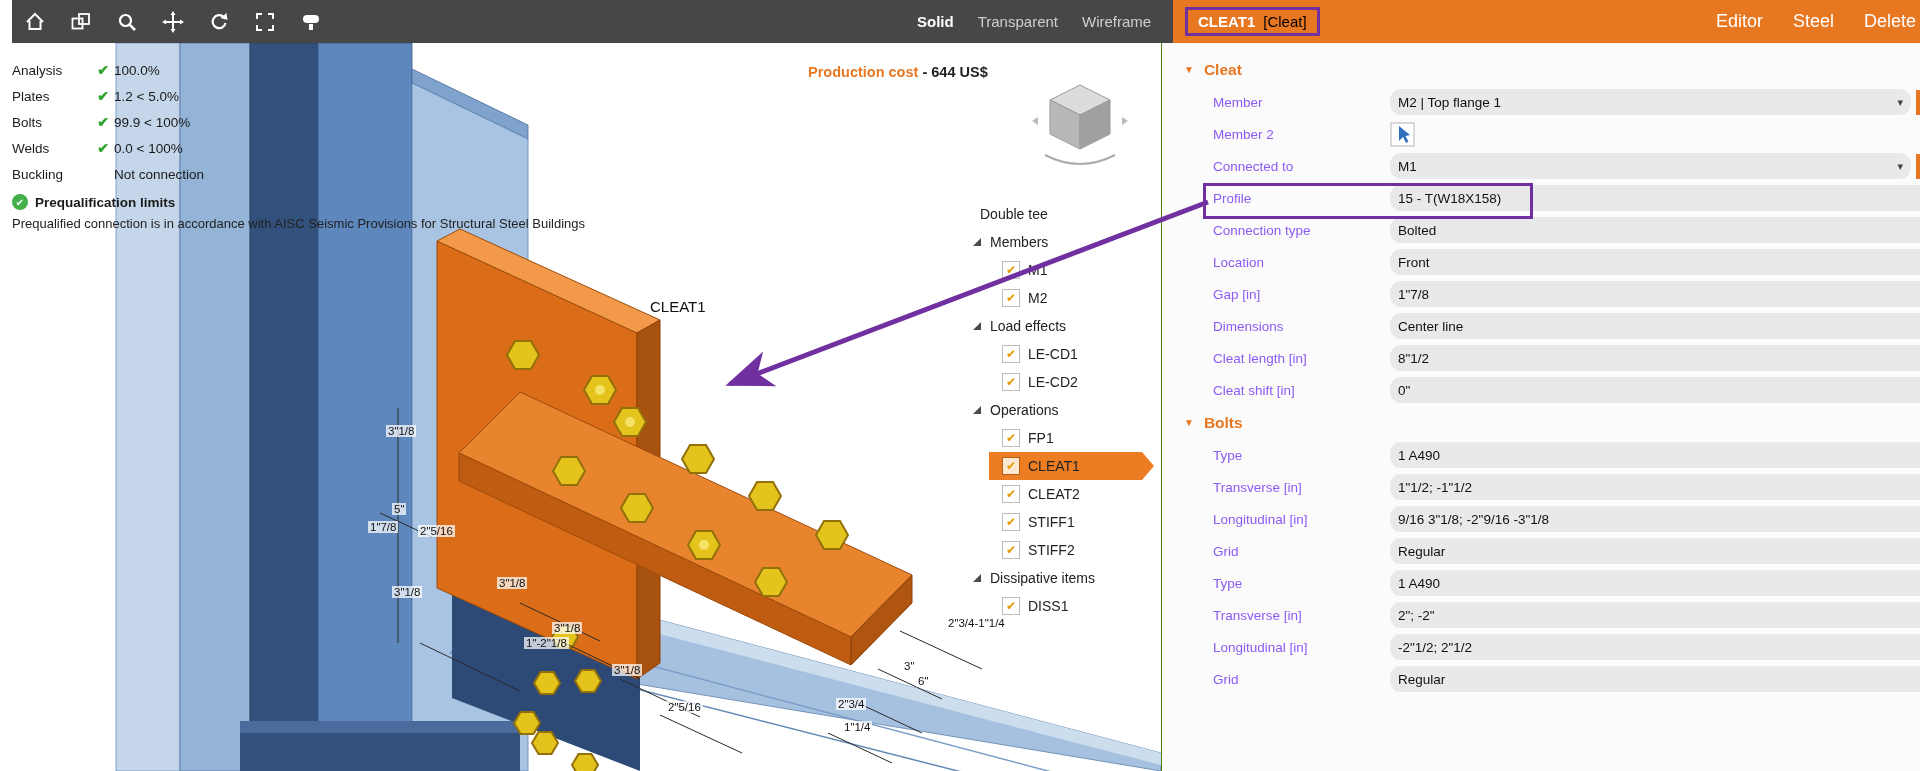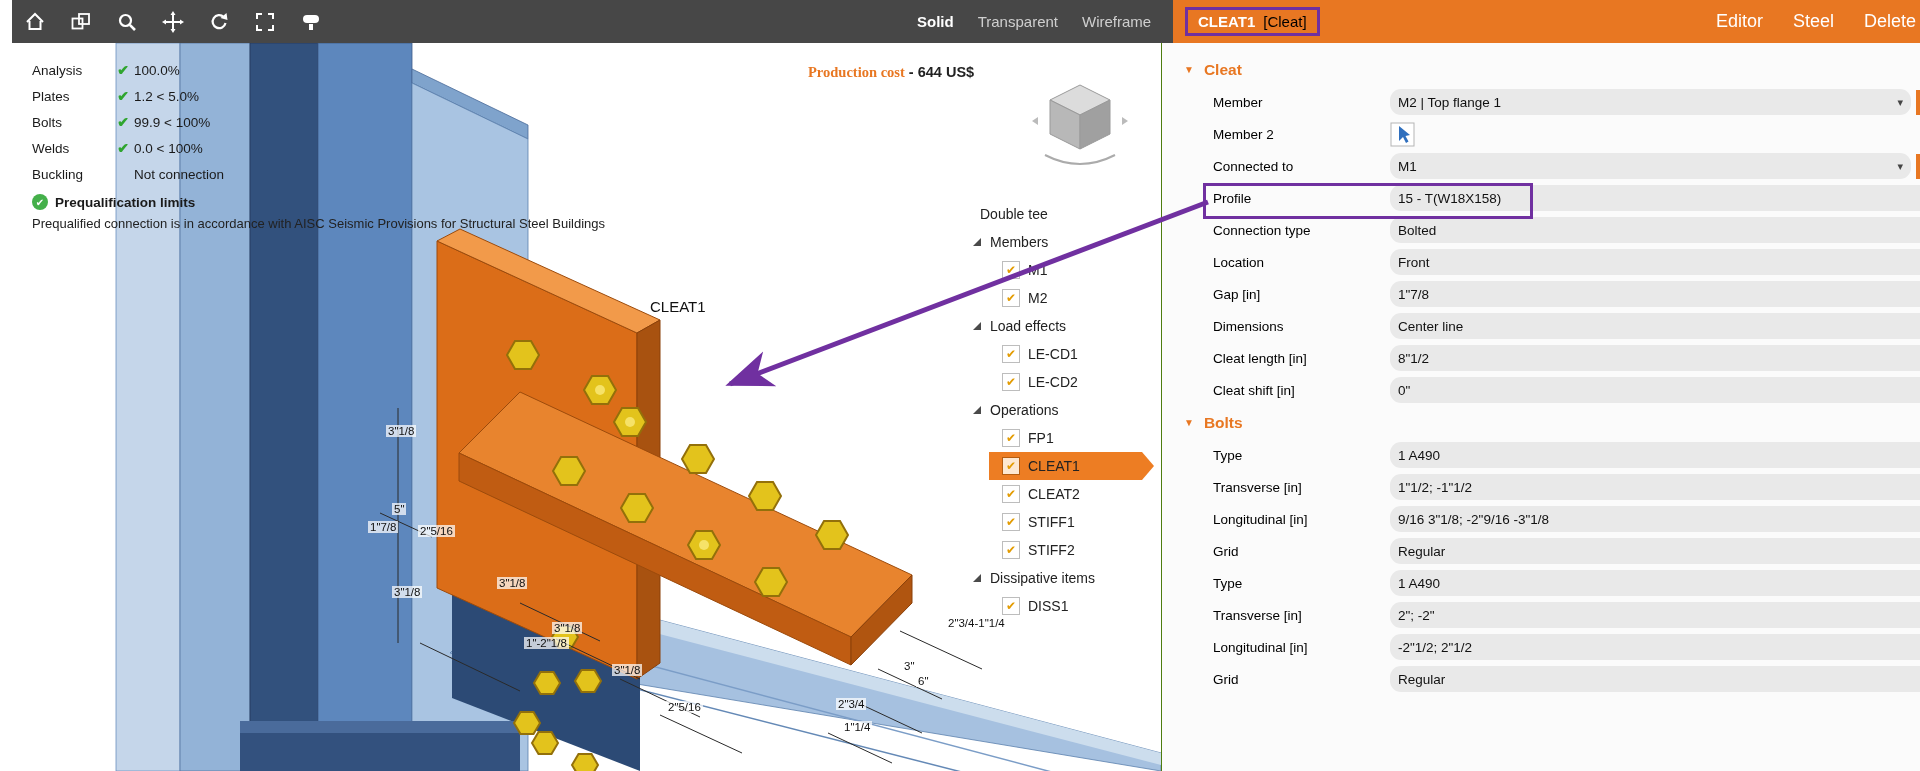--- a/index.html
+++ b/index.html
@@ -17,34 +17,34 @@
   .selected-op{margin-left:12px;border:3px solid #7030a0;padding:3px 10px;display:flex;gap:8px;font-size:15px;align-items:center;}
   .selected-op .op-name{color:#fff;font-weight:bold;}
   .selected-op .op-kind{color:#000000;}
   .tb-actions{margin-left:auto;margin-right:16px;display:flex;gap:30px;font-size:18px;color:#fff;}
   .tb-actions span{cursor:pointer;}
 
   
   .viewport{position:absolute;left:0;top:43px;width:1161px;height:728px;background:#fff;overflow:hidden;}
   .scene{position:absolute;left:0;top:0;z-index:1;}
 
-  .checks{position:absolute;left:12px;top:14px;z-index:6;font-size:13.5px;color:#1a1a1a;margin-left:20px;}
+  .checks{position:absolute;left:12px;top:14px;z-index:6;font-size:13.5px;color:#1a1a1a;}
   .c-row{display:flex;align-items:center;height:26px;}
   .c-label{width:80px;}
   .c-check{width:22px;text-align:center;font-size:14px;}
   .c-check.pass::before{content:"\2714";color:#2fa52f;font-weight:bold;}
   .c-val{white-space:nowrap;}
   .c-prequal{display:flex;align-items:center;height:26px;margin-top:2px;gap:7px;}
   .c-circle{width:16px;height:16px;border-radius:50%;background:#44b04a;display:inline-flex;align-items:center;justify-content:center;}
   .c-circle::before{content:"\2714";color:#fff;font-size:10px;}
   .c-prequal-title{font-weight:bold;}
   .c-note{margin-top:1px;white-space:nowrap;font-size:13px;color:#222;}
 
   .cost{position:absolute;left:808px;top:21px;z-index:6;font-size:14.5px;font-weight:bold;}
-  .cost-label{color:#e87722;font-family:Liberation Serif, serif;}
+  .cost-label{color:#e87722;}
   .cost-dash,.cost-value{color:#222;}
 
   .viewcube{position:absolute;left:1030px;top:30px;width:100px;height:104px;z-index:6;}
 
   .model-label{position:absolute;left:650px;top:255px;z-index:6;font-size:15px;color:#111;}
 
   .dim{position:absolute;z-index:5;font-size:11.5px;color:#111;background:rgba(255,255,255,0.72);padding:0 2px;white-space:nowrap;}
 
   
   .tree{position:absolute;left:965px;top:157px;width:196px;z-index:7;font-size:14px;color:#222;}
@@ -59,21 +59,21 @@
 
   
   .props{position:absolute;left:1161px;top:43px;width:874px;height:728px;background:#fbfbfb;border-left:1px solid #4d7c0f;padding-top:10px;box-sizing:border-box;z-index:10;}
   .sec-header{height:33px;display:flex;align-items:center;padding-left:22px;gap:10px;}
   .sec-header::before{content:"\25BC";color:#e87722;font-size:10px;}
   .sec-title{color:#e87722;font-weight:bold;font-size:15.5px;}
   .prow{height:32px;display:flex;align-items:center;padding-left:51px;padding-right:70px;gap:5px;}
   .prow.icons-1{padding-right:34px;}
   .prow.icons-2{padding-right:34px;}
   .prow.icons-3{padding-right:34px;}
-  .plabel{width:172px;flex-shrink:0;font-size:13.5px;color:#000000;}
+  .plabel{width:172px;flex-shrink:0;font-size:13.5px;color:#8b5cf6;}
   .pfield{flex:1;height:26px;background:#e9e9e9;display:flex;align-items:center;padding:0 8px;font-size:13.5px;color:#111;cursor:pointer;box-sizing:border-box;min-width:0;border-radius:11px;}
   .pfield .pval{white-space:nowrap;overflow:hidden;}
   .pfield.dropdown::after{content:"\25BE";margin-left:auto;color:#444;font-size:11px;}
   .picon{width:25px;height:25px;flex-shrink:0;cursor:pointer;}
   .pcheck{width:15px;height:15px;background:#e3e3e3;border:1px solid #c9c9c9;margin-right:auto;cursor:pointer;}
 
   .vscroll{position:absolute;right:0;top:0;width:17px;height:728px;background:#f1f1f1;border-left:1px solid #dcdcdc;z-index:12;}
   .sb-btn{height:17px;display:flex;align-items:center;justify-content:center;color:#8a8a8a;font-size:8px;cursor:pointer;}
   .sb-btn.up::before{content:"\25B2";}
   .sb-btn.down::before{content:"\25BC";}

